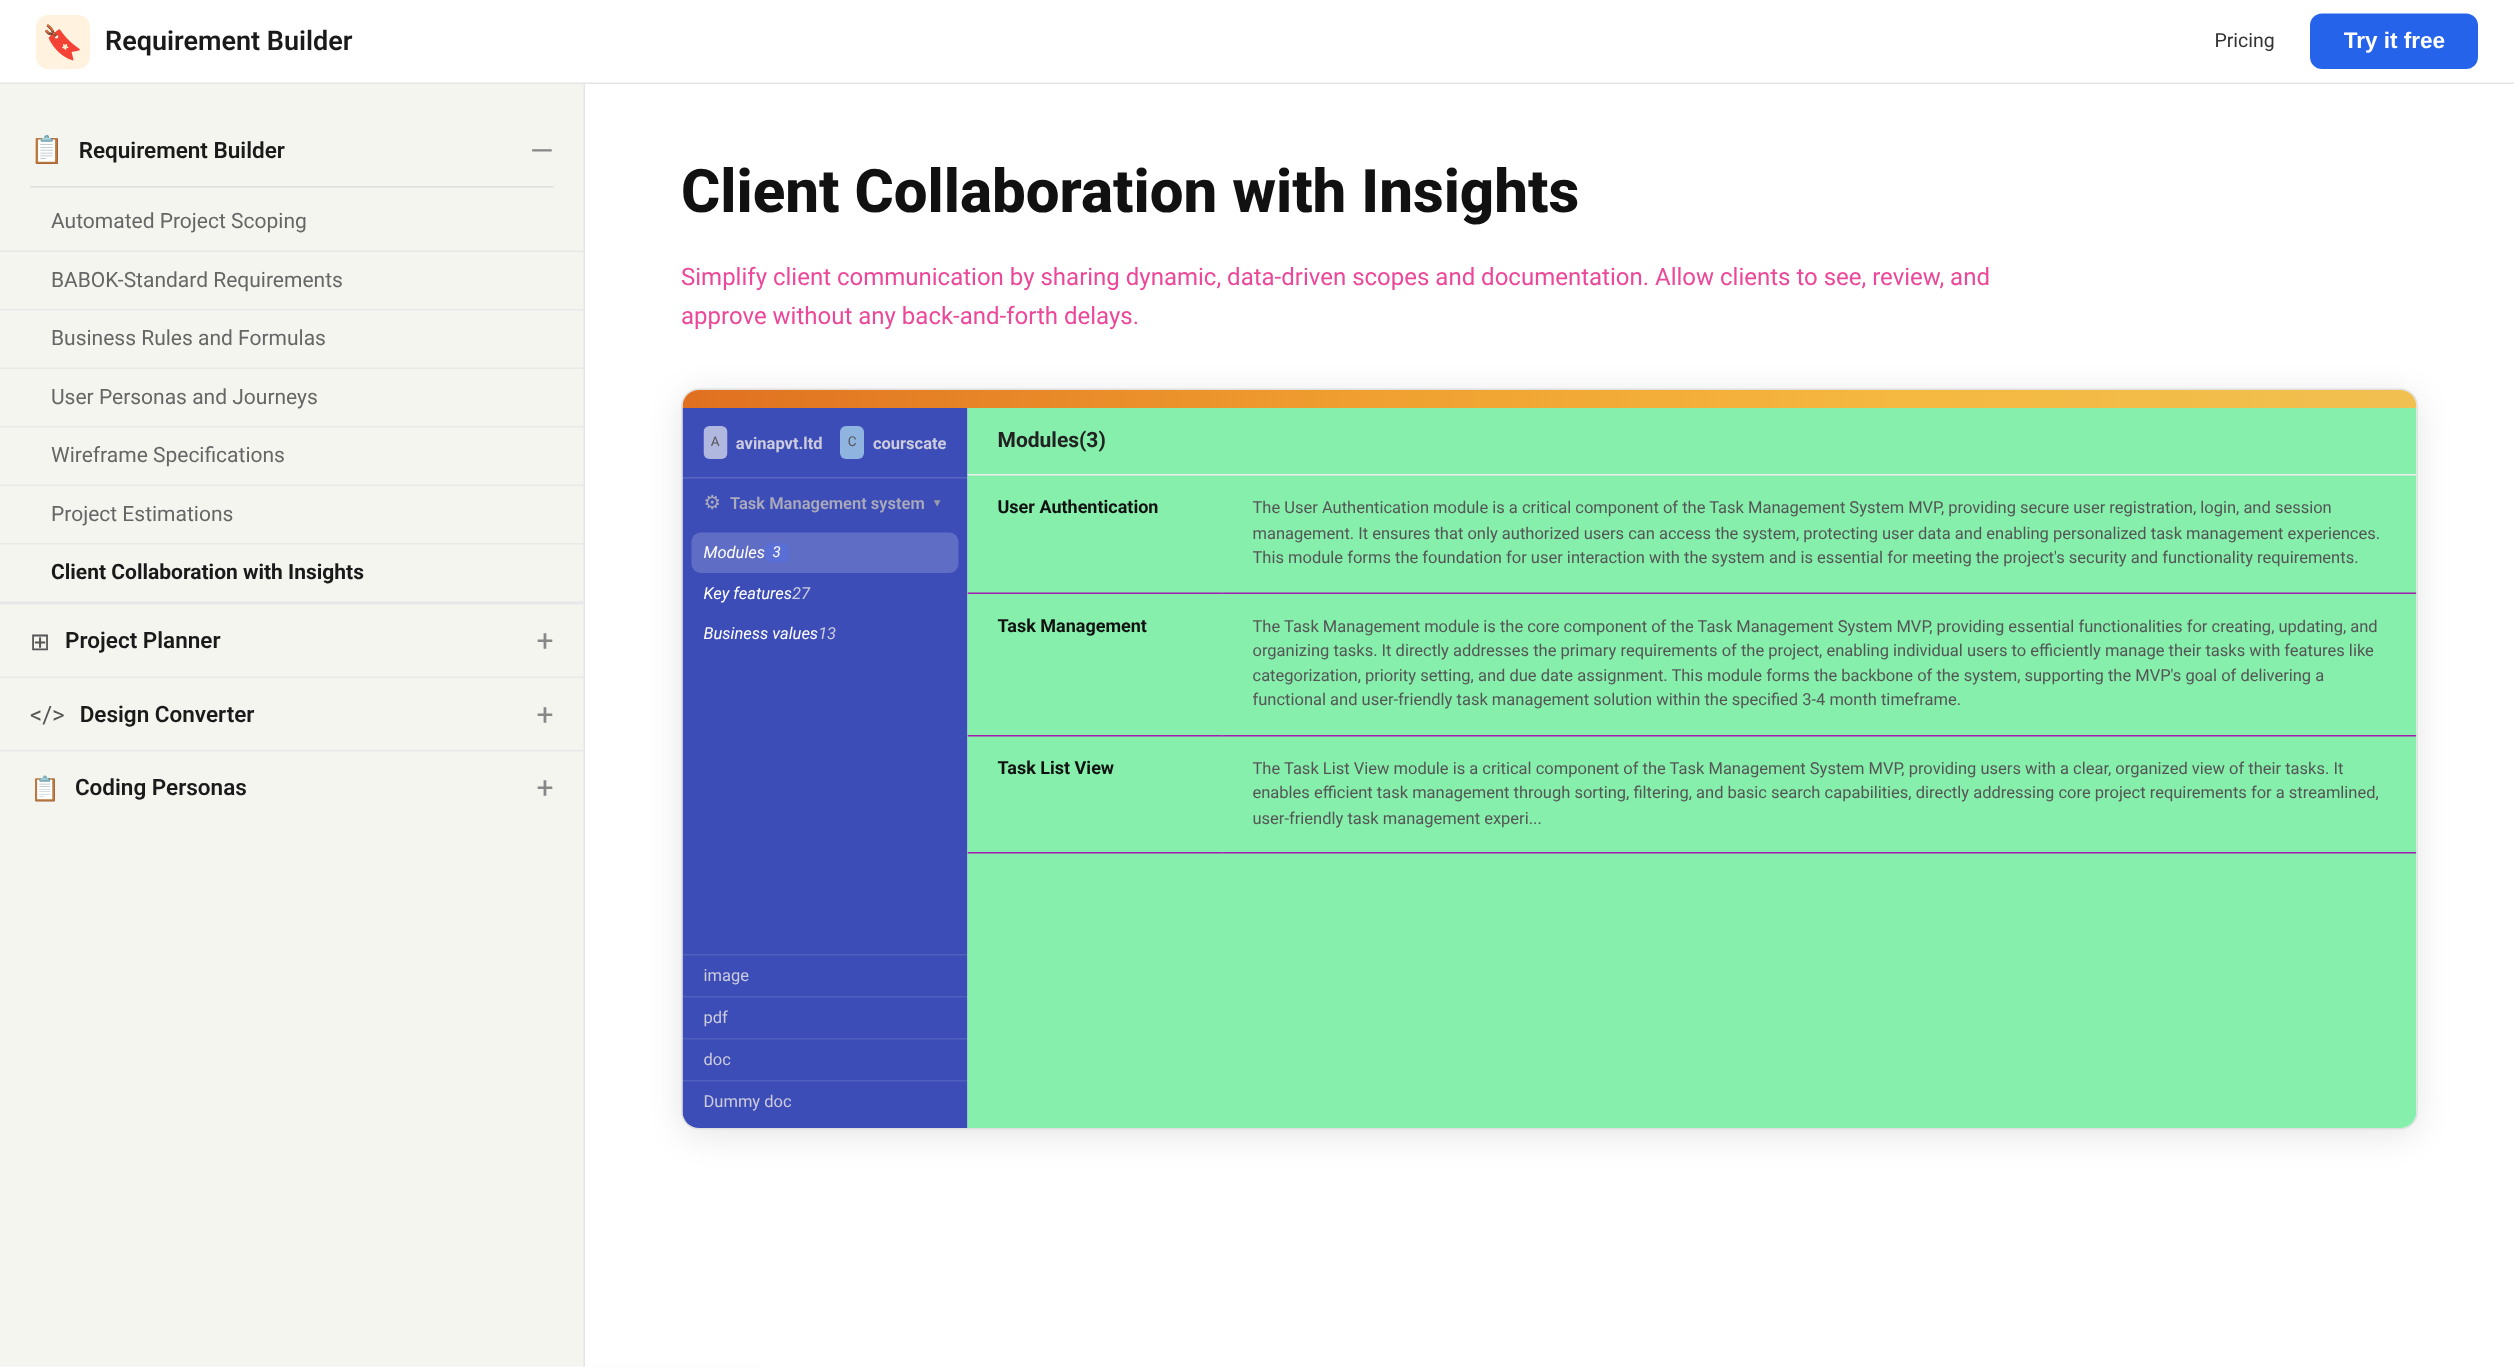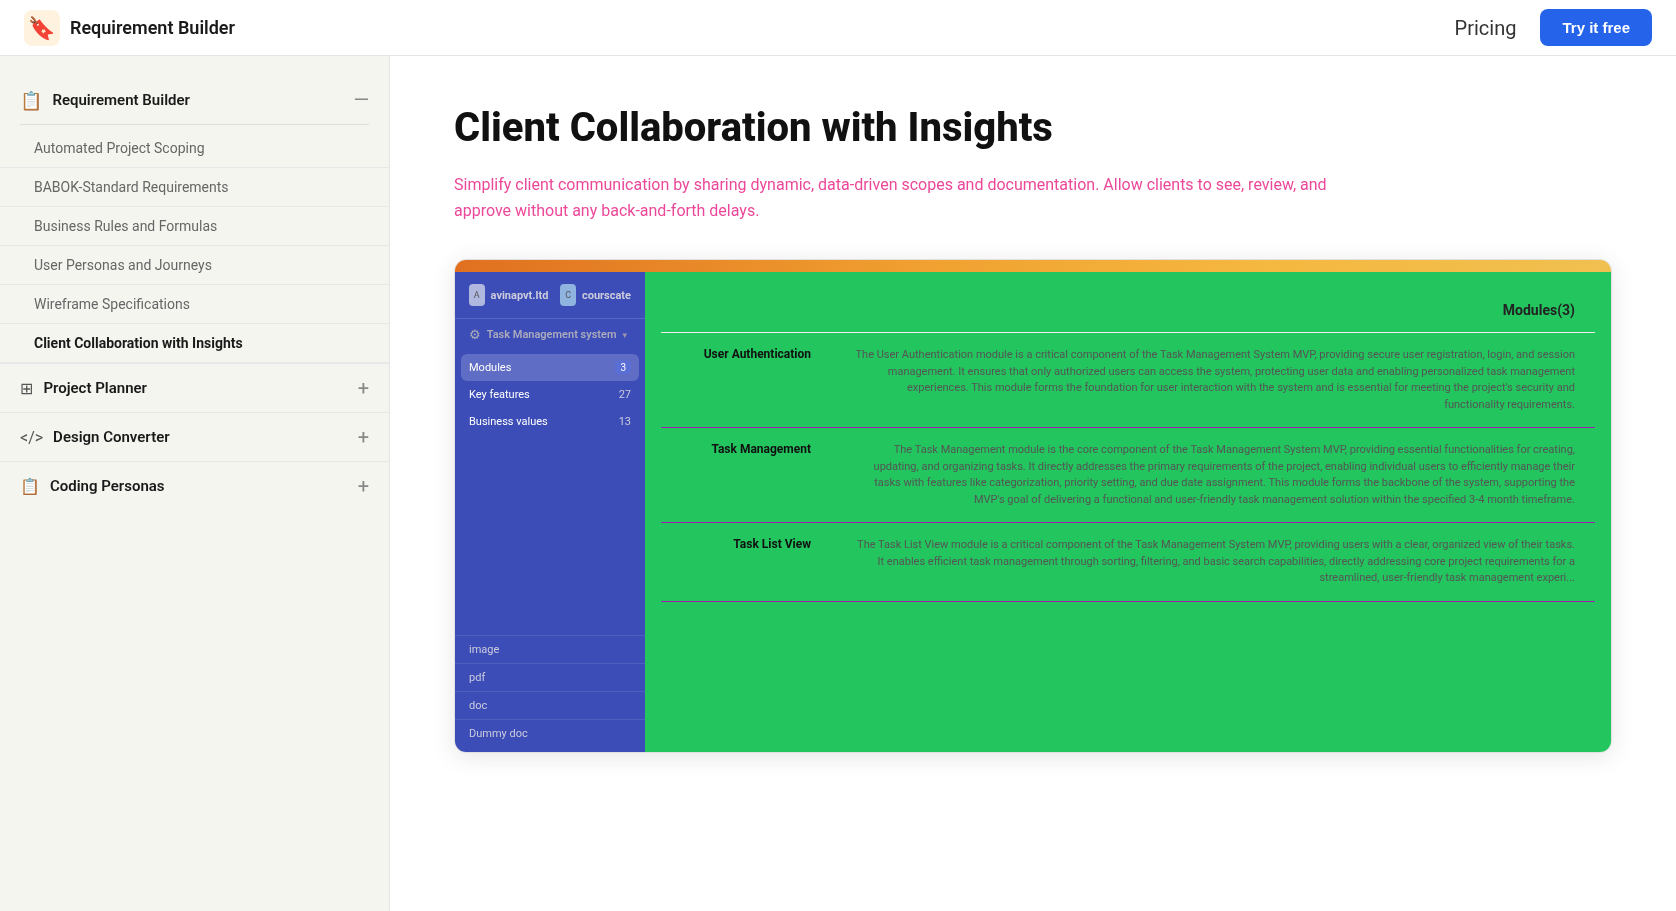--- a/index.html
+++ b/index.html
@@ -7,21 +7,21 @@
 
     
     .topnav {
       display: flex; align-items: center; justify-content: space-between;
       background: #fff; border-bottom: 1px solid #e5e5e5;
       padding: 0 24px; height: 56px; position: relative; z-index: 10;
     }
     .topnav-left { display: flex; align-items: center; gap: 10px; }
     .topnav-title { font-size: 18px; font-weight: 600; color: #1a1a1a; }
     .topnav-right { display: flex; align-items: center; gap: 24px; }
-    .topnav-pricing { font-size: 20px; color: #333; cursor: pointer; }
+    .topnav-pricing { font-size: 13px; color: #333; cursor: pointer; }
     .topnav-cta {
       background: #2563eb; color: #fff; border: none; border-radius: 8px;
       padding: 10px 22px; font-size: 15px; font-weight: 600; cursor: pointer;
     }
 
     
     .layout { display: flex; height: calc(911px - 56px); }
 
     
     .sidebar {
@@ -97,33 +97,34 @@
     .ss-left-project {
       padding: 8px 14px; font-size: 11px; color: #aab; cursor: pointer;
       display: flex; align-items: center; gap: 6px;
     }
     .ss-left-project-icon { font-size: 13px; }
     .ss-left-project-name { font-weight: 600; }
     .ss-left-chevron { font-size: 9px; color: #99a; }
     .ss-left-menu { margin-top: 4px; }
     .ss-left-menu-item {
       padding: 7px 14px; font-size: 11px;
-      display: flex; align-items: center; justify-content: space-between;
+      display: flex; align-items: center; 
       cursor: pointer;
+      font-style: italic;
     }
     .ss-left-menu-item.active { background: rgba(255,255,255,0.18); border-radius: 6px; margin: 0 6px; padding: 7px 8px; }
     .ss-left-menu-item-left { display: flex; align-items: center; gap: 6px; }
     .ss-left-menu-badge {
       background: #5a6fd6; color: #fff; border-radius: 4px;
       padding: 1px 5px; font-size: 10px;
     }
     .ss-left-menu-count { font-size: 11px; color: #ccd; }
 
     
-    .ss-right { flex: 1; background: #22c55e; padding: 16px; overflow: hidden; text-align: right; }
+    .ss-right { flex: 1; background: #86efac; padding: 0; overflow: hidden; }
     .ss-right-header {
       padding: 14px 20px; font-size: 14px; font-weight: 700; color: #222;
       border-bottom: 1px solid #eee;
     }
     .ss-table { width: 100%; border-collapse: collapse; }
     .ss-table td {
       padding: 14px 20px; vertical-align: top; border-bottom: 1px solid #a21caf;
       font-size: 11px;
     }
     .ss-table .module-name { font-weight: 700; color: #111; font-size: 12px; width: 170px; }
@@ -169,20 +170,21 @@
       <span class="sidebar-minus">—</span>
     </div>
     <hr class="sidebar-divider">
 
     <div>
       <div class="sidebar-item">Automated Project Scoping</div>
       <div class="sidebar-item">BABOK-Standard Requirements</div>
       <div class="sidebar-item">Business Rules and Formulas</div>
       <div class="sidebar-item">User Personas and Journeys</div>
       <div class="sidebar-item">Wireframe Specifications</div>
+      <div class="sidebar-item">Project Estimations</div>
       <div class="sidebar-item active">Client Collaboration with Insights</div>
     </div>
 
     <div class="sidebar-section-item">
       <div class="sidebar-section-item-left">
         <span class="sidebar-section-item-icon">⊞</span>
         <span class="sidebar-section-item-label">Project Planner</span>
       </div>
       <span class="sidebar-plus">+</span>
     </div>

